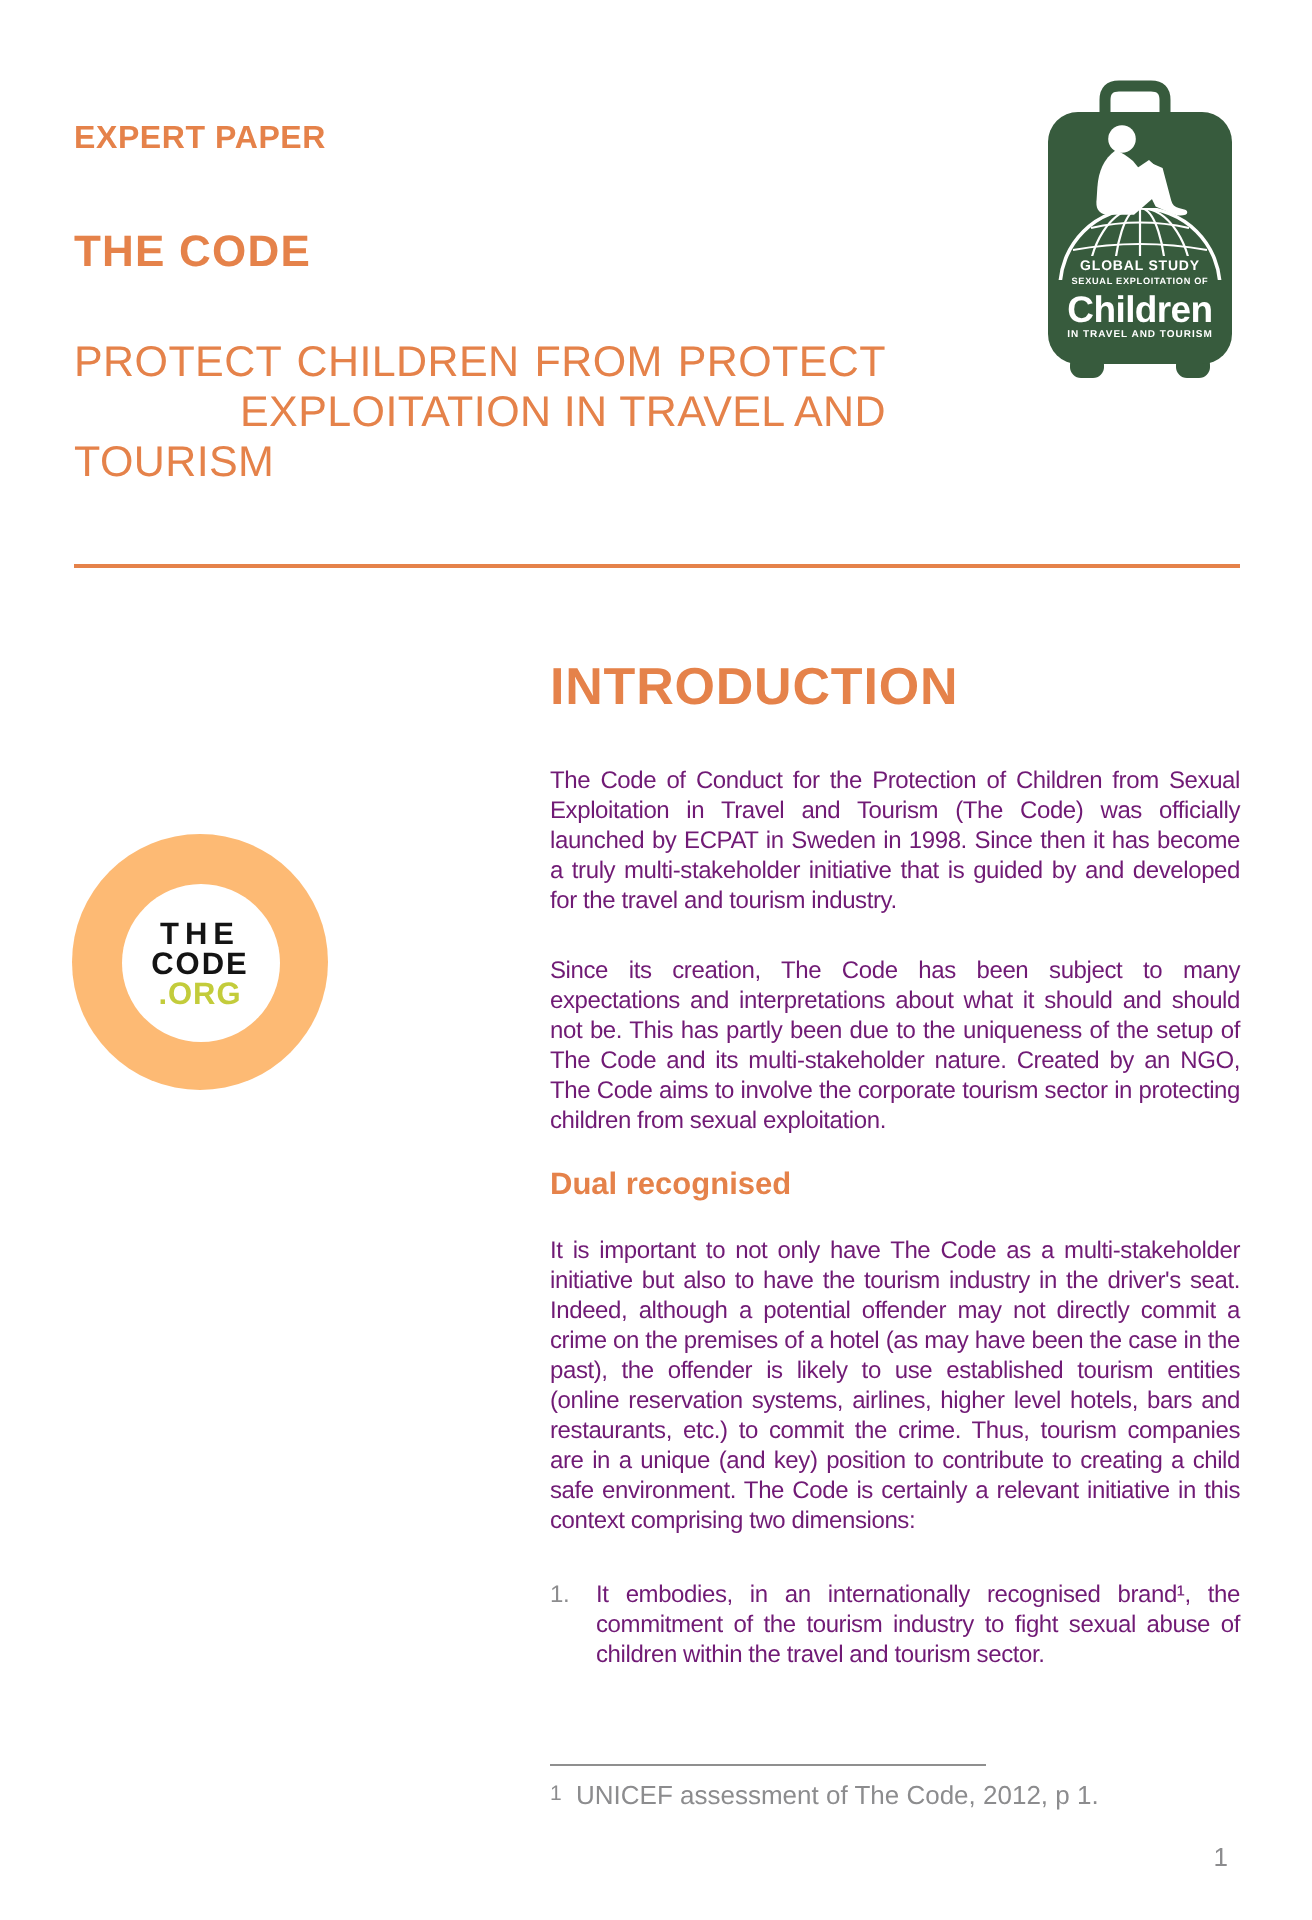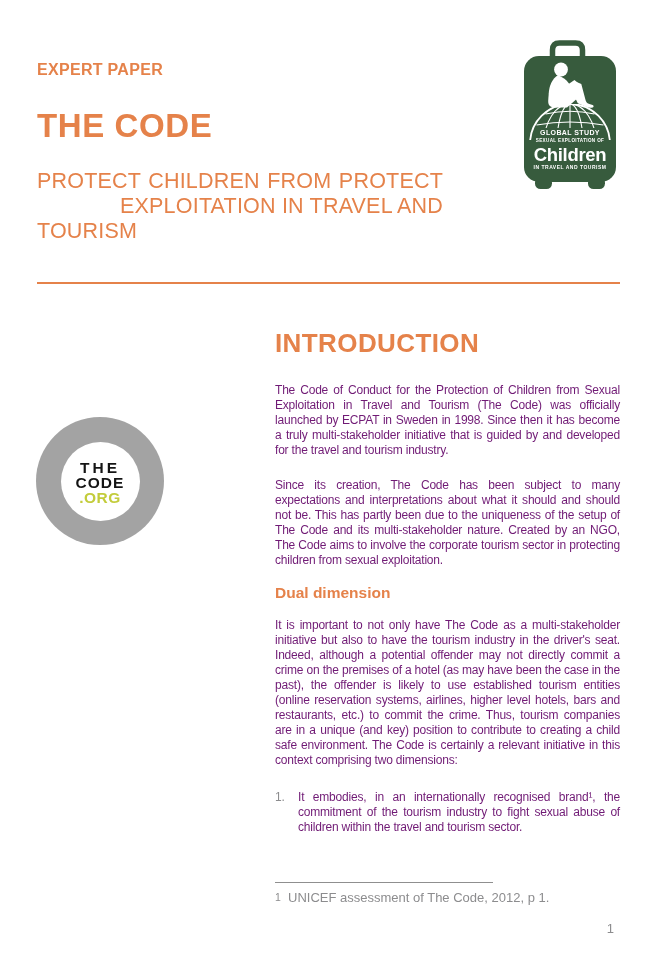--- a/index.html
+++ b/index.html
@@ -14,42 +14,42 @@
   }
 
   
   .masthead { position: absolute; left: 37px; top: 59px; width: 406px; }
   .kicker {
     color: #E5824A; font-size: 16px; font-weight: bold;
     letter-spacing: .3px; line-height: 21px;
   }
   .doc-title {
     margin-top: 29px;
-    color: #E5824A; font-size: 33px; font-weight: bold;
+    color: #E5824A; font-size: 22px; font-weight: bold;
     letter-spacing: .6px; line-height: 34px;
   }
   .subtitle { margin-top: 26px; color: #E5824A; font-size: 21.5px; line-height: 25px; }
   .sub-line { text-align: justify; text-align-last: justify; letter-spacing: .2px; }
   .sub-line.last { text-align: right; text-align-last: left; }
 
   
   .study-logo { position: absolute; left: 505px; top: 35px; width: 130px; height: 165px; }
   .study-logo svg text { font-family: "Liberation Sans", sans-serif; }
 
   
   .divider {
     position: absolute; left: 37px; top: 282px; width: 583px; height: 0;
     border-top: 2px solid #E5824A;
   }
 
   
   .code-logo {
     position: absolute; left: 36px; top: 417px;
     width: 128px; height: 128px; border-radius: 50%;
-    background: #a3a3a3;
+    background: #fdba74;
     display: flex; align-items: center; justify-content: center;
   }
   .code-logo-inner {
     width: 79px; height: 79px; border-radius: 50%;
     background: #ffffff;
     display: flex; flex-direction: column;
     align-items: center; justify-content: center;
     padding-top: 2px;
   }
   .code-logo-line {
@@ -164,21 +164,21 @@
       <div class="code-logo-line the">THE</div>
       <div class="code-logo-line">CODE</div>
       <div class="code-logo-line org">.ORG</div>
     </div>
   </div>
 
   <main class="content">
     <h2 class="intro-heading">INTRODUCTION</h2>
     <p class="body-par par-1">The Code of Conduct for the Protection of Children from Sexual Exploitation in Travel and Tourism (The Code) was officially launched by ECPAT in Sweden in 1998. Since then it has become a truly multi-stakeholder initiative that is guided by and developed for the travel and tourism industry.</p>
     <p class="body-par par-2">Since its creation, The Code has been subject to many expectations and interpretations about what it should and should not be. This has partly been due to the uniqueness of the setup of The Code and its multi-stakeholder nature. Created by an NGO, The Code aims to involve the corporate tourism sector in protecting children from sexual exploitation.</p>
-    <h3 class="sub-heading">Dual dimension</h3>
+    <h3 class="sub-heading">Dual recognised</h3>
     <p class="body-par par-3">It is important to not only have The Code as a multi-stakeholder initiative but also to have the tourism industry in the driver's seat. Indeed, although a potential offender may not directly commit a crime on the premises of a hotel (as may have been the case in the past), the offender is likely to use established tourism entities (online reservation systems, airlines, higher level hotels, bars and restaurants, etc.) to commit the crime. Thus, tourism companies are in a unique (and key) position to contribute to creating a child safe environment. The Code is certainly a relevant initiative in this context comprising two dimensions:</p>
     <div class="num-list">
       <span class="num">1.</span>
       <span class="body-par li-text">It embodies, in an internationally recognised brand¹, the commitment of the tourism industry to fight sexual abuse of children within the travel and tourism sector.</span>
     </div>
   </main>
 
   <div class="footnote-block">
     <div class="footnote-rule"></div>
     <div class="footnote">

